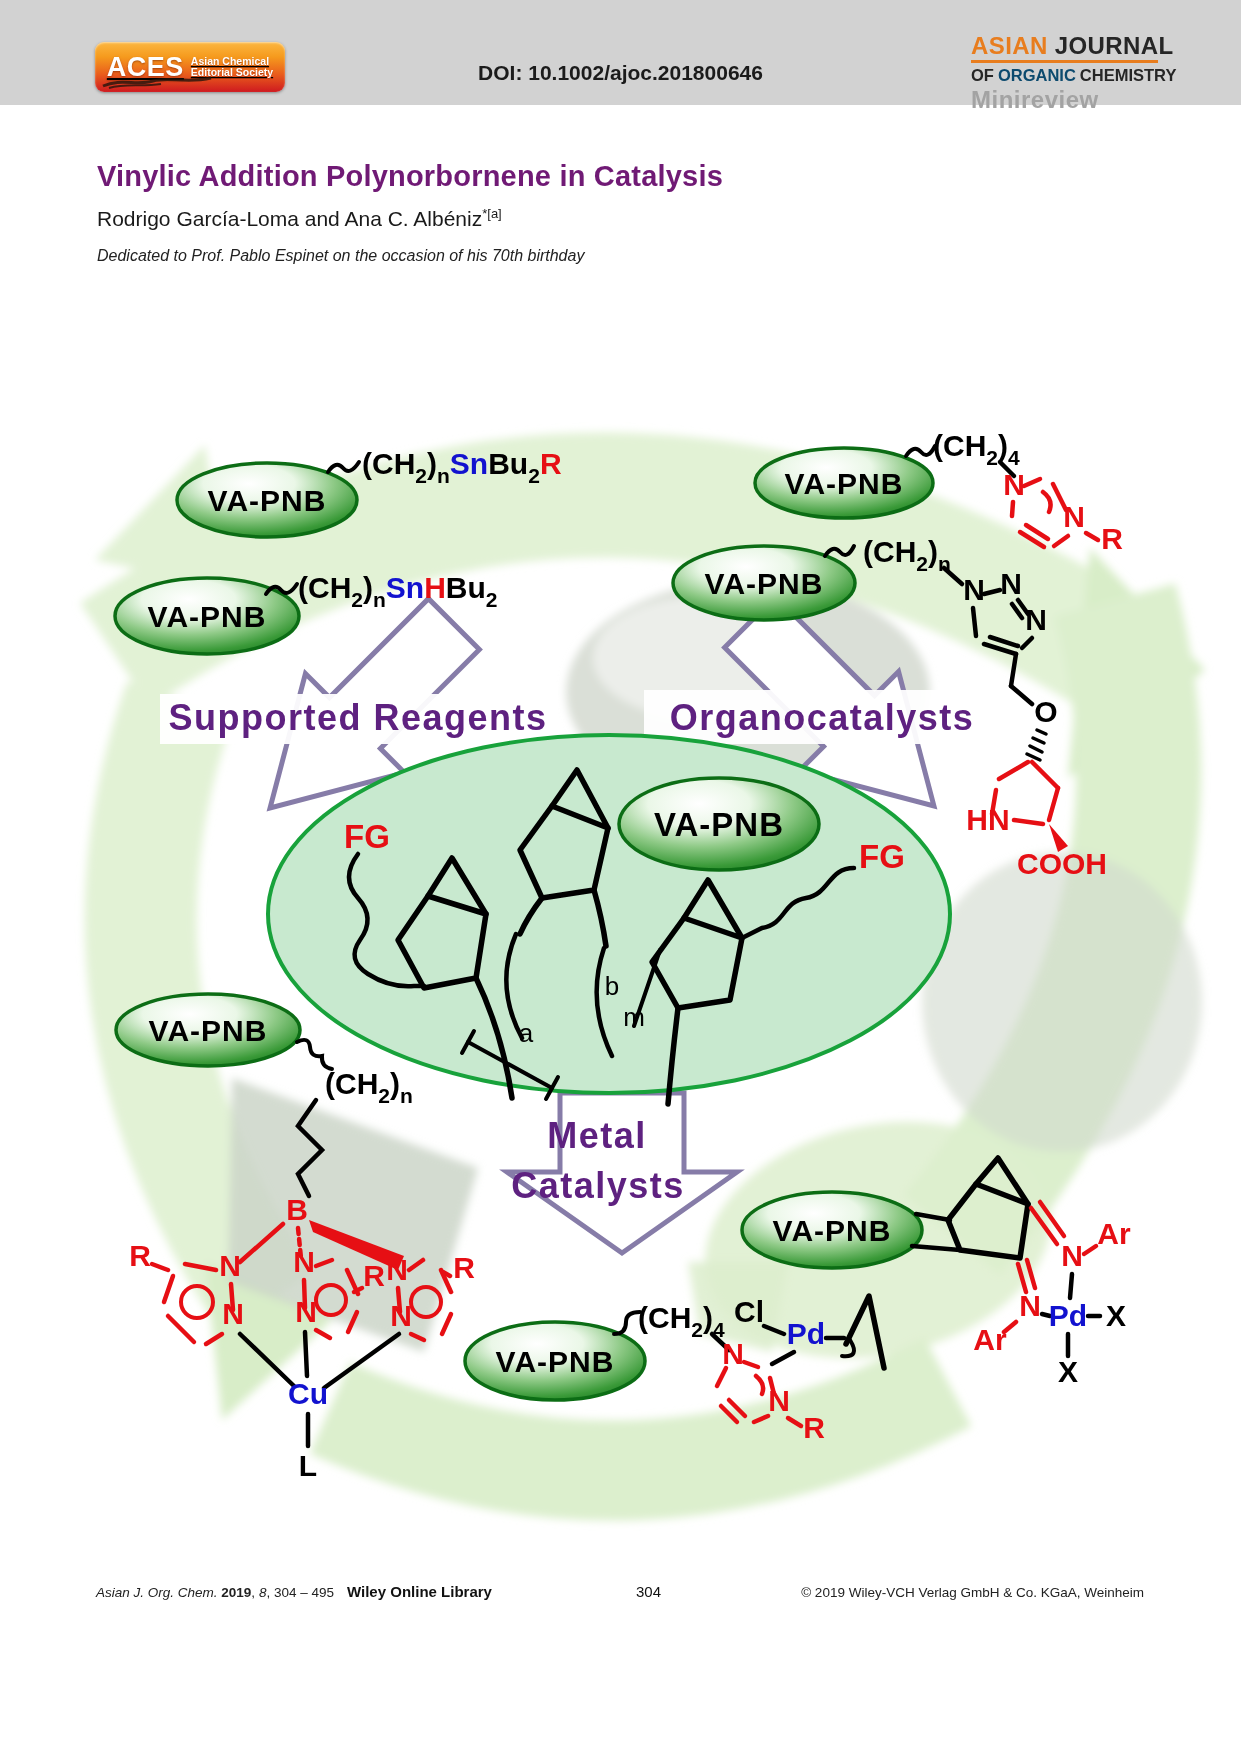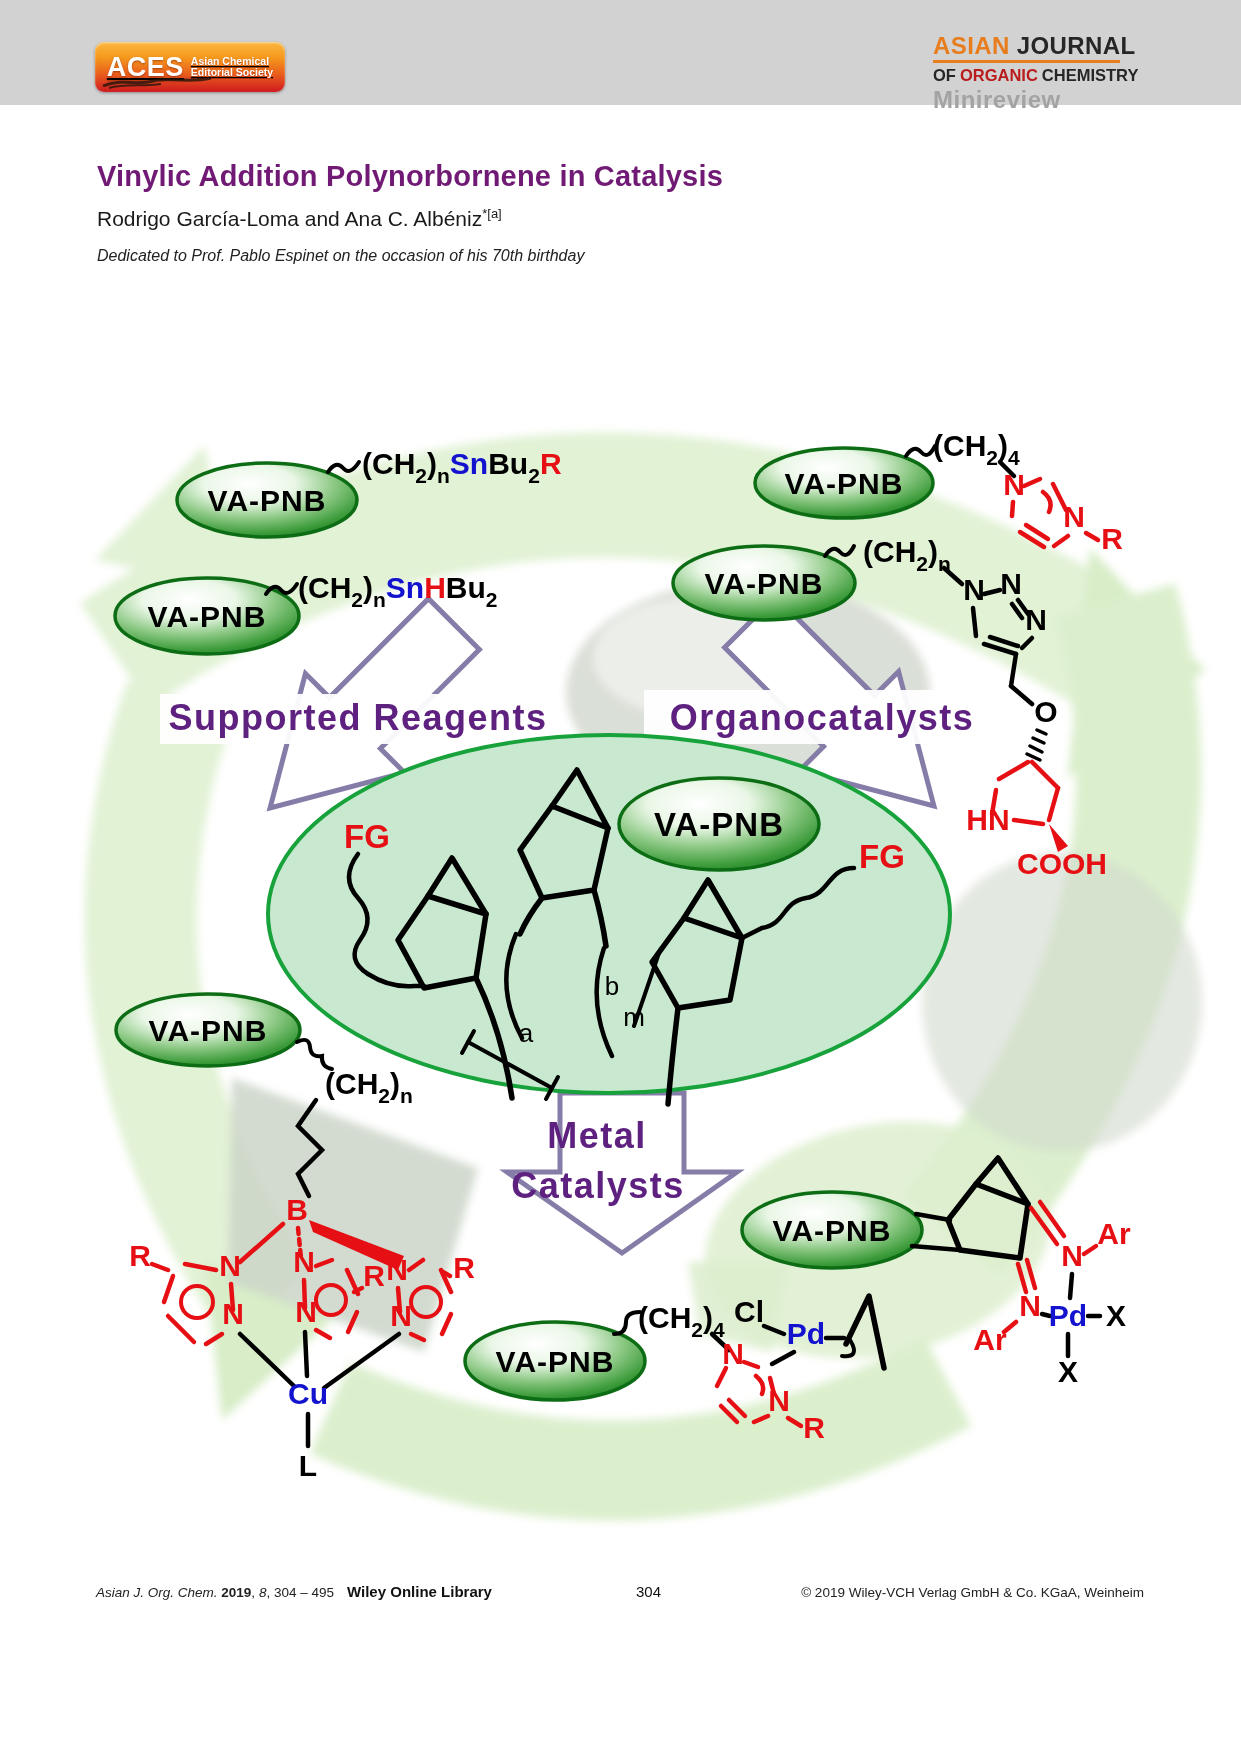--- a/index.html
+++ b/index.html
@@ -13,21 +13,21 @@
       box-shadow:0 1px 3px rgba(0,0,0,.35), inset 0 1px 2px rgba(255,255,255,.55);
       display:flex;align-items:center;justify-content:center;gap:7px;overflow:hidden;text-decoration:underline;}
   .aces-acronym{color:#fff;font-weight:bold;font-size:27px;letter-spacing:.5px;
       text-shadow:0 1px 2px rgba(110,25,0,.55);}
   .aces-sub{color:#fff;font-size:10.5px;font-weight:bold;line-height:11.5px;
       text-shadow:0 1px 1px rgba(110,25,0,.5);}
   .aces-sub span{display:block;}
   .scribble{position:absolute;left:6px;bottom:2px;width:115px;height:16px;opacity:.8;}
   .doi{position:absolute;top:61px;left:0;width:100%;text-align:center;
       font-size:21px;font-weight:bold;color:#1b1b1b;}
-  .journal-logo{position:absolute;left:933px;top:33px;width:210px;}
+  .journal-logo{position:absolute;left:971px;top:33px;width:210px;}
   .jl1{font-size:24px;font-weight:bold;letter-spacing:.4px;line-height:26px;white-space:nowrap;}
   .jl1 .w1{color:#e87d1e;margin-right:7px;}
   .dark{color:#262626;}
   .jl-rule{width:187px;height:3px;background:#e87d1e;margin:1px 0 3px;}
   .jl2{font-size:16.5px;font-weight:bold;line-height:18px;white-space:nowrap;}
   .jl2 .w4{color:#e87d1e;margin:0 4px;}
   .jl3{font-size:24px;font-weight:bold;color:#a3a3a3;margin-top:2px;letter-spacing:.5px;}
 
   
   .title{position:absolute;left:97px;top:160px;margin:0;font-size:29px;font-weight:bold;
@@ -73,27 +73,28 @@
       <span class="aces-acronym">ACES</span>
       <span class="aces-sub">
         <span>Asian Chemical</span>
         <span>Editorial Society</span>
       </span>
       <svg class="scribble" viewBox="0 0 115 16">
         <path d="M2,12 C20,4 36,12 52,7 C68,2 84,10 110,4" stroke="#24150d" stroke-width="3" fill="none"></path>
         <path d="M8,14 C24,9 40,13 60,10" stroke="#24150d" stroke-width="2" fill="none"></path>
       </svg>
     </div>
+    <div class="doi">DOI: 10.1002/ajoc.201800646</div>
     <div class="journal-logo">
       <div class="jl1">
         <span class="w1">ASIAN</span><span class="dark">JOURNAL</span>
       </div>
       <div class="jl-rule"></div>
       <div class="jl2">
-        <span class="dark">OF</span><span class="w4" style="color:#b91c1c">ORGANIC</span><span class="dark">CHEMISTRY</span>
+        <span class="dark">OF</span><span class="w4" style="color:#0c4a6e">ORGANIC</span><span class="dark">CHEMISTRY</span>
       </div>
       <div class="jl3">Minireview</div>
     </div>
   </div>
 
   <h1 class="title">Vinylic Addition Polynorbornene in Catalysis</h1>
   <div class="authors">
     <span>Rodrigo García-Loma and Ana C. Albéniz</span><sup>*[a]</sup>
   </div>
   <div class="dedication">Dedicated to Prof. Pablo Espinet on the occasion of his 70th birthday</div>

